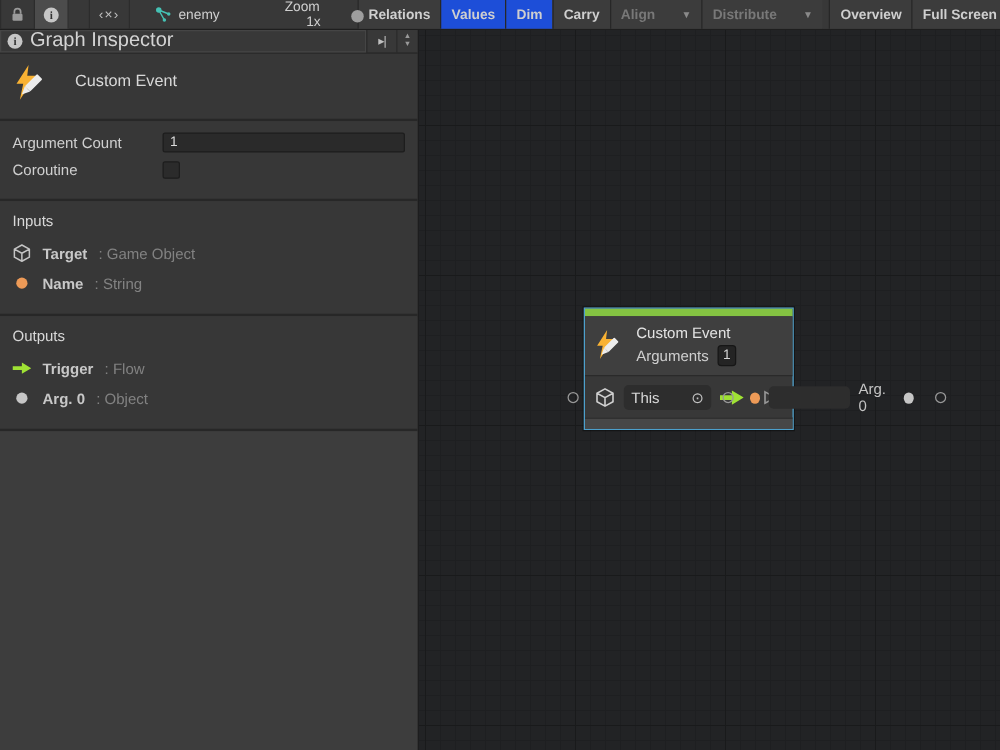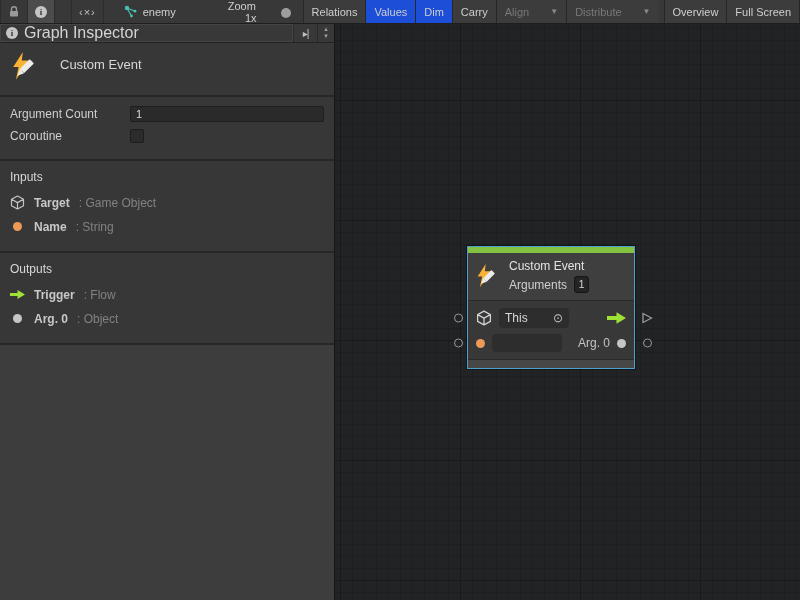--- a/index.html
+++ b/index.html
@@ -20,21 +20,21 @@
   .tb-btn.first { border-left:1px solid #2c2c2c; }
   .tb-btn.active { background:#4c4c4c; }
   .code-glyph { letter-spacing:1px; color:#c0c0c0; font-size:11px; }
   .breadcrumb { display:flex; align-items:center; gap:6px; margin-left:20px; }
   .zoom-cluster { display:flex; align-items:center; margin-left:30px;flex-direction:column; }
   .zoom-label { margin-right:8px; }
   .zoom-track { width:80px; height:2px; background:#8a8a8a; position:relative; }
   .zoom-handle { position:absolute; right:-5px; top:-4px; width:10px; height:10px; border-radius:50%; background:#9e9e9e; }
   .zoom-value { margin-left:10px; }
   .toolbar-buttons { display:flex; margin-left:auto; align-items:stretch; }
-  .seg-btn { display:flex; align-items:center; padding:0 8px; border-left:1px solid #272727; background:#3c3c3c; white-space:nowrap; }
+  .seg-btn { display:flex; align-items:center; padding:0 8px; border-left:1px solid #272727; background:#3c3c3c; white-space:nowrap;font-weight:bold; }
   .seg-btn:last-child { border-right:1px solid #272727; }
   .seg-btn.on { background:#1d4ed8; }
   .seg-btn.disabled { color:#787878;gap:16px; }
   .seg-btn .dd { font-size:8px; margin-left:5px; color:#8a8a8a; }
   .seg-gap { width:5px; background:#383838; }
 
   
   .main { flex:1; display:flex; min-height:0; }
 
   
@@ -80,21 +80,21 @@
   }
 
   
   .node { position:absolute; left:132px; top:222px; width:168px; background:#383838; border:1px solid #4da0cc; box-shadow:0 0 0 1px rgba(0,0,0,.4); }
   .node-colorbar { height:6px; background:#84c342; }
   .node-header { background:#3f3f3f; padding:6px 9px 7px 7px; display:flex; align-items:center; gap:9px; }
   .node-head-text { display:flex; flex-direction:column; gap:3px; }
   .node-title { font-size:12px; color:#e3e3e3; }
   .node-args { display:flex; align-items:center; gap:7px; font-size:12px; color:#cfcfcf; }
   .args-input { min-width:15px; height:17px; background:#242424; border:1px solid #161616; border-radius:3px; color:#d4d4d4; font-size:11px; text-align:center; line-height:15px; padding:0 2px; }
-  .node-body { border-top:1px solid #2a2a2a; padding:7px 8px 6px 8px; display:flex; flex-direction:column; gap:5px; }
+  .node-body { border-top:1px solid #2a2a2a; padding:7px 8px 6px 8px; display:flex; flex-direction:row; gap:5px; }
   .port-row { display:flex; align-items:center; gap:7px; height:20px; position:relative; }
   .this-dropdown { width:70px; height:20px; background:#2d2d2d; border-radius:4px; display:flex; align-items:center; padding:0 6px; color:#d8d8d8; font-size:12px; }
   .picker-glyph { margin-left:auto; color:#c2c2c2; font-size:12px; }
   .arg-input { width:70px; height:18px; background:#2d2d2d; border-radius:4px; }
   .row-right { margin-left:auto; display:flex; align-items:center; gap:7px; }
   .arg-label { color:#c4c4c4; font-size:12px; }
   .node-footer { height:9px; background:#474747; border-top:1px solid #2a2a2a; }
 
   .ext-port-circle { position:absolute; top:50%; transform:translateY(-50%); width:9px; height:9px; border:1px solid #989898; border-radius:50%; }
   .ext-left { left:-22px; }

